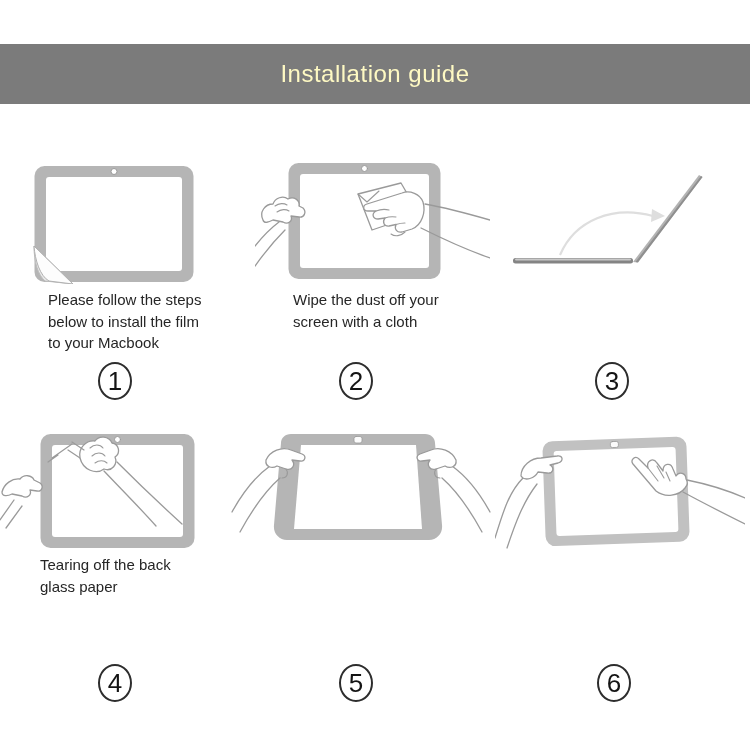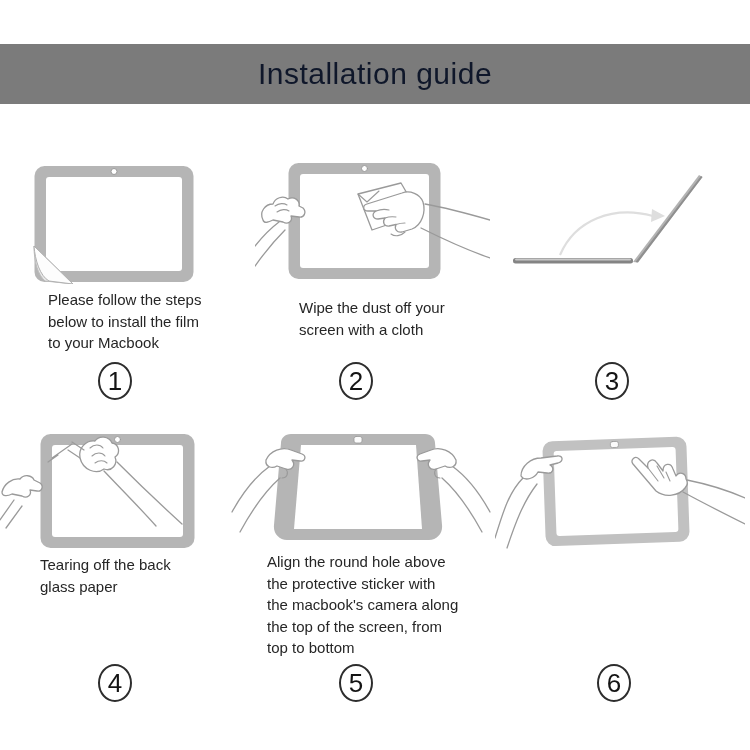--- a/index.html
+++ b/index.html
@@ -1,21 +1,21 @@
 <!DOCTYPE html>
 <html><head>
 <meta charset="utf-8">
 <style>
   * { margin:0; padding:0; box-sizing:border-box; }
   html, body { background:#ffffff; font-family:"Liberation Sans", sans-serif; }
   .page { position:relative; width:750px; height:750px; background:#ffffff; overflow:hidden; }
 
   .header { position:absolute; left:0; top:44px; width:750px; height:60px; background:#7b7b7b;
             display:flex; align-items:center; justify-content:center; }
-  .header-title { color:#0f172a; font-size:30px; letter-spacing:0.5px; }
+  .header-title { color:#fef9c3; font-size:24px; letter-spacing:0.5px; }
 
   .step { position:absolute;padding-left:48px; }
   .illus { position:absolute; }
   .illus svg { display:block; }
   .caption { position:absolute; font-size:15px; line-height:21.5px; color:#262626; white-space:pre-line; }
   .badge { position:absolute; width:34px; height:38px; border:2px solid #2d2d2d; border-radius:50%;
            display:flex; align-items:center; justify-content:center;
            font-size:26px; color:#141414; background:#ffffff; }
 
   
@@ -66,21 +66,21 @@
         <path d="M 103,34 L 146,23 L 164,54 L 117,70 Z" fill="#ffffff" stroke="#9a9a9a" stroke-width="1.3"></path>
         <path d="M 103,34 L 112,42 L 124,31" stroke="#9a9a9a" stroke-width="1.1"></path>
 
         <path d="M 168,42 C 165,34 155,30 147,33 L 112,44 C 107,45.5 108,51 113,51 L 121,51 C 116,54 118,59 123,59 L 130,58 C 127,62 129,66.5 134,66 L 141,64.5 C 139,69 142,73 147,72 L 157,69 C 167,65 171,52 168,42 Z" fill="#ffffff" stroke="#9a9a9a" stroke-width="1.3"></path>
         <path d="M 121,51 C 126,49 130,49 134,50 M 130,58 C 134,56.5 138,56.5 141,57 M 141,64.5 C 144,63.5 147,63 150,63" stroke="#9a9a9a" stroke-width="1.1"></path>
         <path d="M 150,72 C 146,76 140,77 136,74" stroke="#9a9a9a" stroke-width="1.1"></path>
         <path d="M 170,44 C 192,48 214,54 235,60" stroke="#9a9a9a" stroke-width="1.3"></path>
         <path d="M 166,68 C 190,80 212,90 235,98" stroke="#9a9a9a" stroke-width="1.3"></path>
       </svg>
     </div>
-    <div class="caption" style="left:64px; top:134px; width:180px;margin-top:8px;">Wipe the dust off your
+    <div class="caption" style="left:58px; top:134px; width:180px;">Wipe the dust off your
 screen with a cloth</div>
     <div class="badge" style="left:104px; top:207px;">2</div>
   </div>
 
   <div class="step" id="step3">
     <div class="illus" style="left:10px; top:10px;">
       <svg width="225" height="120" viewBox="0 0 225 120" fill="none">
         <path d="M 55,90 C 70,55 108,40 148,51" stroke="#dedede" stroke-width="2.2"></path>
         <polygon points="147,44 160,51 146,57" fill="#dedede"></polygon>
         <polygon points="128,97 194,10 197.5,12 132.5,97.5" fill="#b3b3b3"></polygon>
@@ -124,25 +124,20 @@
 
         <path d="M 2,86 C 13,66 26,50 40,40 M 10,106 C 22,84 34,66 50,52" stroke="#9a9a9a" stroke-width="1.3"></path>
         <path d="M 36,34 C 40,25 52,20 61,24 L 72,28 C 77,30 75,36 70,35 L 62,34 C 66,39 62,45 56,43 L 47,40 C 42,43 35,41 36,34 Z" fill="#ffffff" stroke="#9a9a9a" stroke-width="1.3"></path>
         <path d="M 56,43 C 59,47 57,52 52,52" stroke="#9a9a9a" stroke-width="1.1"></path>
 
         <path d="M 260,86 C 249,66 236,50 222,40 M 252,106 C 240,84 228,66 212,52" stroke="#9a9a9a" stroke-width="1.3"></path>
         <path d="M 226,34 C 222,25 210,20 201,24 L 190,28 C 185,30 187,36 192,35 L 200,34 C 196,39 200,45 206,43 L 215,40 C 220,43 227,41 226,34 Z" fill="#ffffff" stroke="#9a9a9a" stroke-width="1.3"></path>
         <path d="M 206,43 C 203,47 205,52 210,52" stroke="#9a9a9a" stroke-width="1.1"></path>
       </svg>
     </div>
-    <div class="caption" style="left:32px; top:131px; width:215px;">Align the round hole above
-the protective sticker with
-the macbook's camera along
-the top of the screen, from
-top to bottom</div>
     <div class="badge" style="left:104px; top:244px;">5</div>
   </div>
 
   <div class="step" id="step6">
     <div class="illus" style="left:0; top:6px;">
       <svg width="250" height="125" viewBox="0 0 250 125" fill="none" stroke-linecap="round" stroke-linejoin="round">
         <g transform="rotate(-2 120 65)">
           <rect x="49" y="13" width="144" height="105" rx="10" fill="#c1c1c1"></rect>
           <rect x="60" y="23" width="122" height="85" rx="3" fill="#ffffff"></rect>
           <rect x="117" y="15.5" width="8" height="6" rx="2" fill="#fbfbfb" stroke="#9a9a9a" stroke-width="0.8"></rect>

